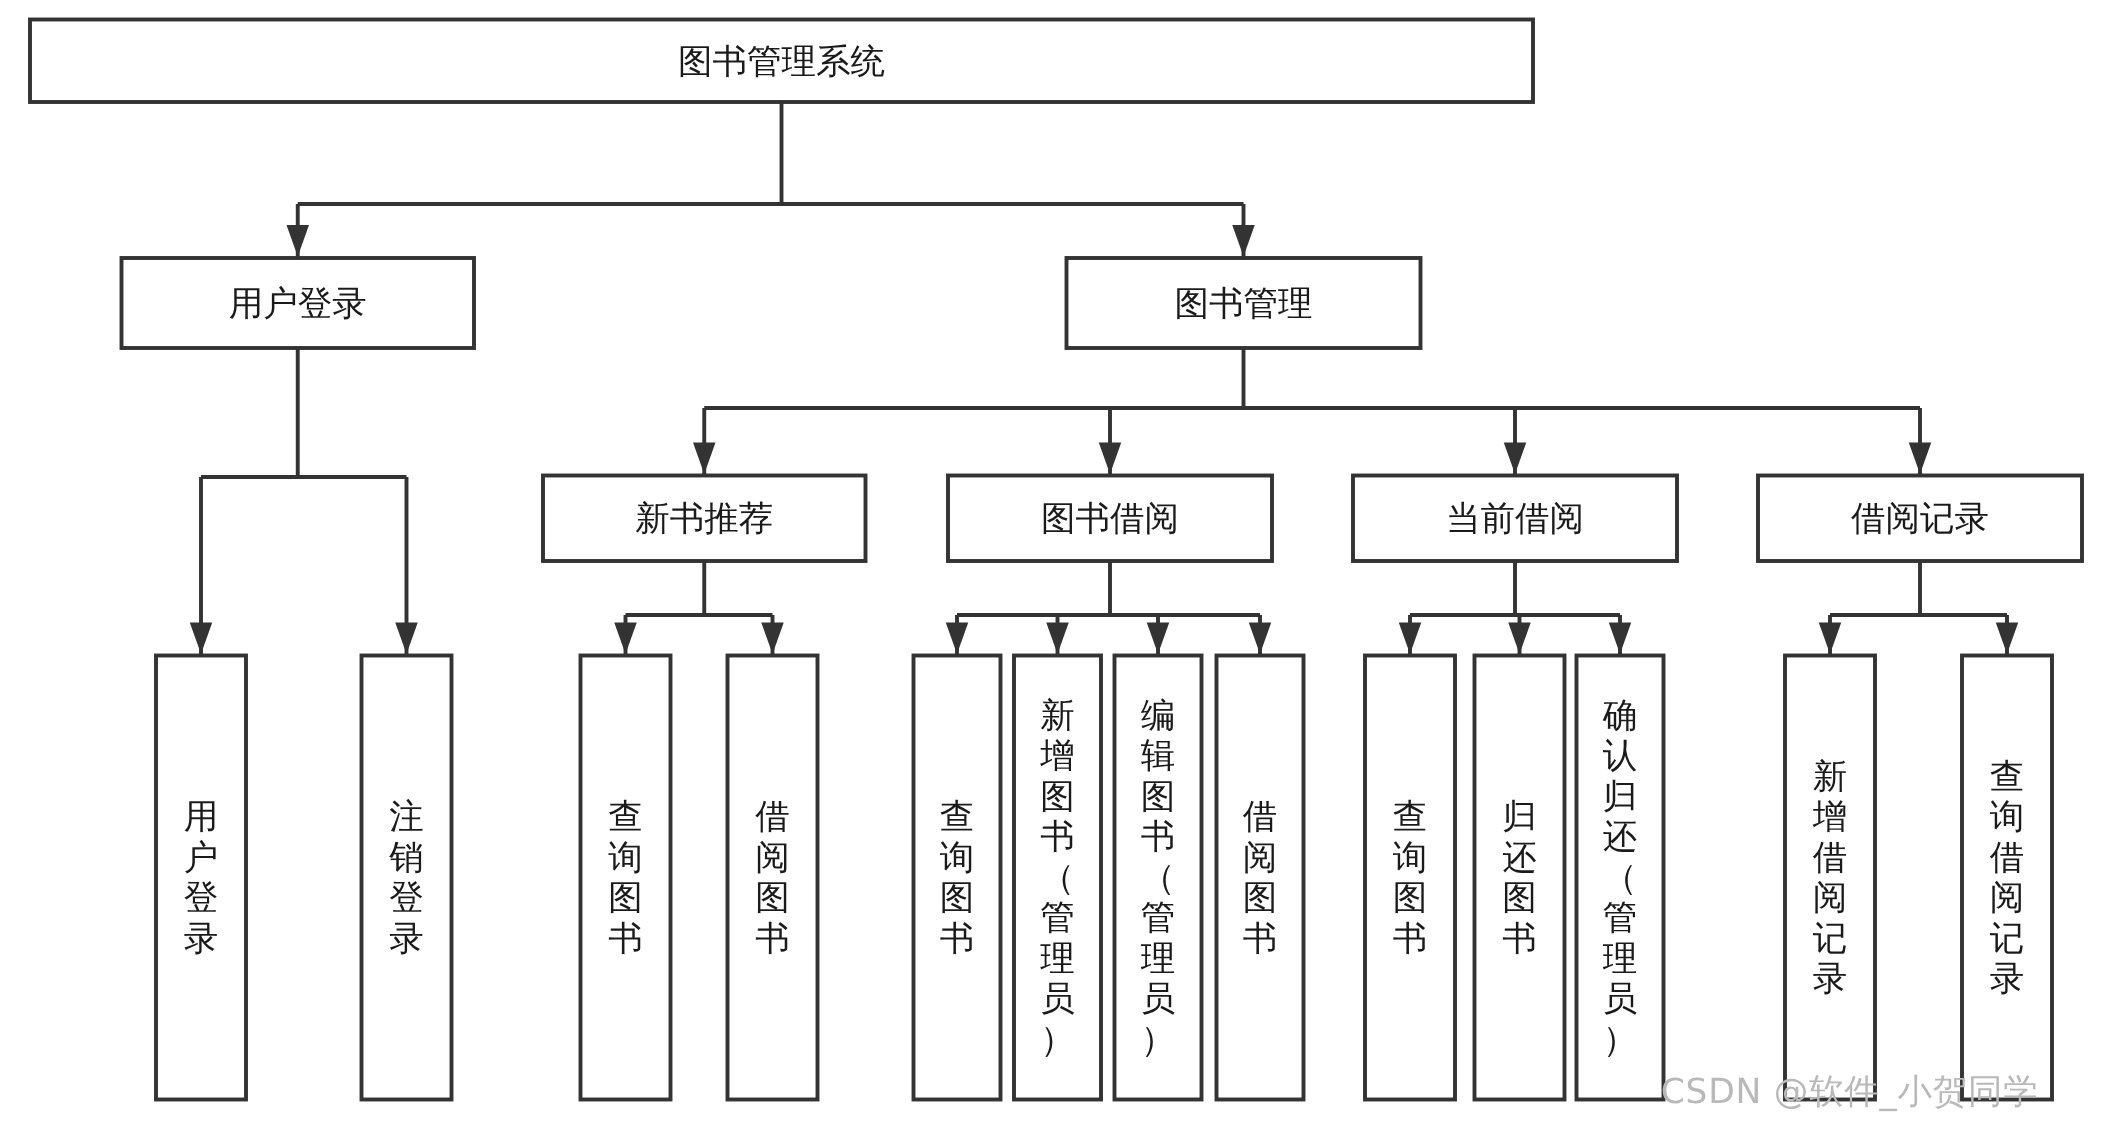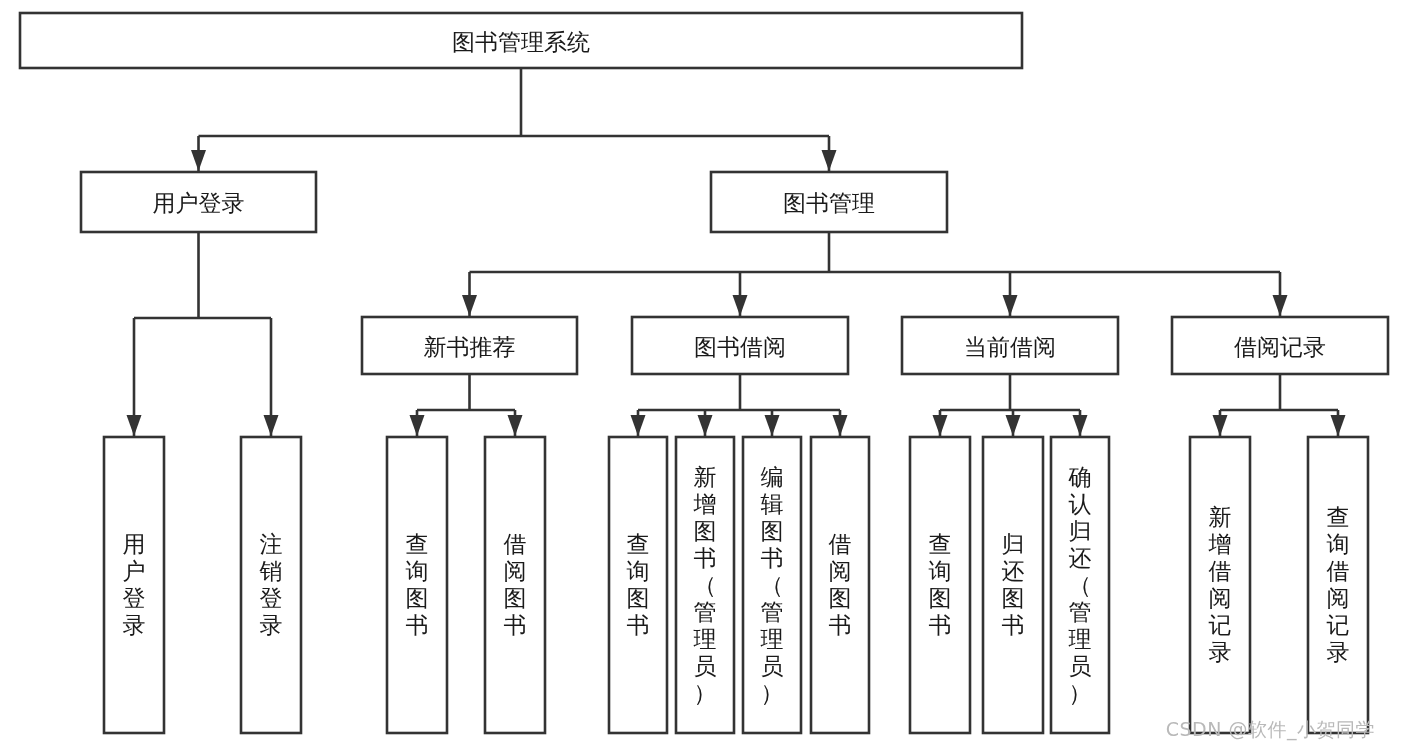--- a/index.html
+++ b/index.html
@@ -10,21 +10,20 @@
   body {
     width: 1405px;
     height: 747px;
     font-family: "DejaVu Sans", "Liberation Sans", sans-serif;
     overflow: hidden;
   }
   #diagram-root {
     position: relative;
     width: 1367px;
     height: 747px;
-    padding-left: 16px;
   }
   svg.diagram {
     position: absolute;
     top: 0;
     left: 0;
     width: 1405px;
     height: 747px;
     display: block;
   }
   .node-box {
@@ -53,21 +52,21 @@
     fill: #1a1a1a;
     font-family: "DejaVu Sans", "Liberation Sans", sans-serif;
     font-size: 23px;
     text-anchor: middle;
   }
   .watermark {
     position: absolute;
     right: 8px;
     bottom: 4px;
     font-family: "DejaVu Sans", "Liberation Sans", sans-serif;
-    font-size: 19px;
+    font-size: 23px;
     color: #b9b9b9;
     letter-spacing: 0.5px;
     white-space: nowrap;
     pointer-events: none;
   }
 </style>
 </head>
 <body>
 
 <div id="diagram-root">

